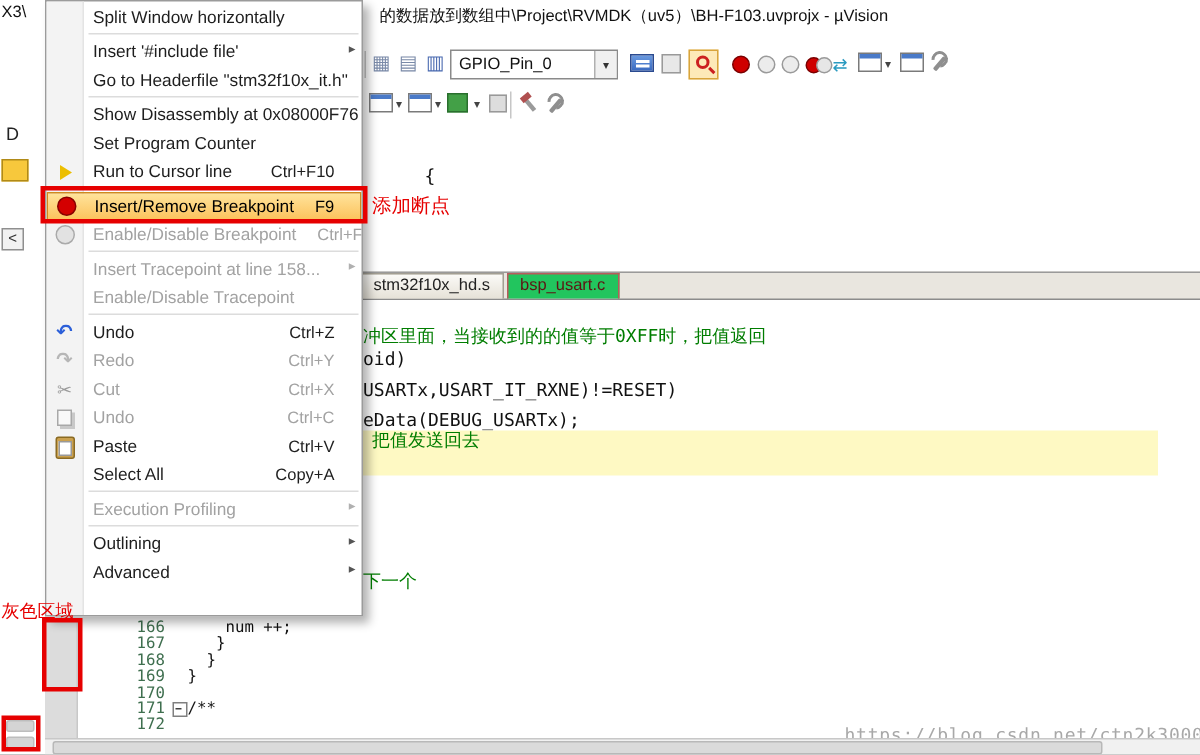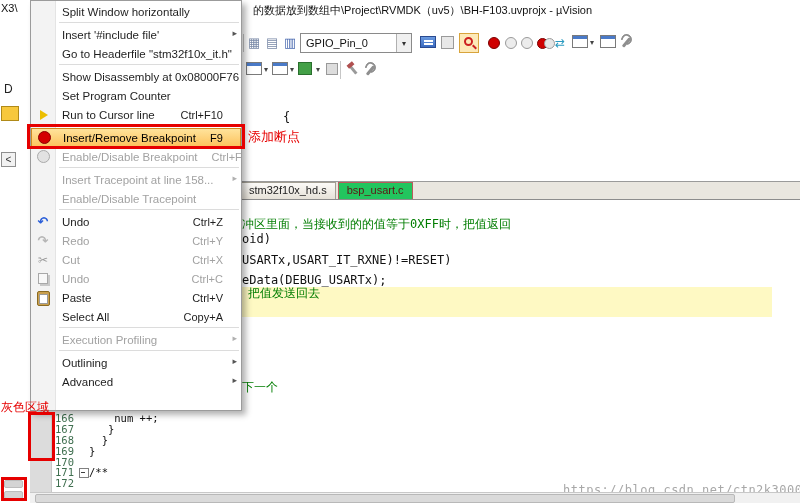--- a/index.html
+++ b/index.html
@@ -47,21 +47,21 @@
 
   
   #tab-bar { left:238px; top:181px; width:562px; height:19px; background:#e9e6df; border-top:1px solid #9a9a9a; border-bottom:1px solid #8c8c8c; display:flex; align-items:flex-start; padding-left:2px; }
   .tab { height:17px; line-height:15px; padding:0 8px; font-size:11px; border:1px solid #a39f93; border-bottom:none; background:linear-gradient(#fbfaf7,#e6e2d8); color:#222; margin-right:2px; white-space:nowrap; }
   .tab.active { background:#22c55e; border-color:#b95b5b; color:#5e1414; }
   #editor-bg { left:30px; top:199px; width:770px; height:293px; background:#fff; }
   #gutter { left:30px; top:413px; width:22px; height:79px; background:#dcdcdc; border-right:1px solid #c8c8c8; }
   #highlight-row { left:238px; top:287px; width:534px; height:30px; background:#fef9c3; }
   .frag { font-family:"DejaVu Sans Mono",monospace; font-size:12px; white-space:nowrap; color:#111; }
   .frag.green { color:#007d00; }
-  #code-lines { left:52px; top:413px; width:740px; }
+  #code-lines { left:52px; top:413px; width:740px;padding-left:36px; }
   .code-row { display:flex; height:10.9px; font-family:"DejaVu Sans Mono",monospace; font-size:10.5px; line-height:10.9px; }
   .code-row .ln { width:26px; text-align:right; padding-right:4px; color:#3f6f4f; }
   .code-row .fold { width:11px; position:relative; }
   .code-row .fold.fold-box::before { content:""; position:absolute; left:1px; top:1px; width:8px; height:8px; border:1px solid #808080; background:#fff; }
   .code-row .fold.fold-box::after { content:""; position:absolute; left:3px; top:5px; width:4px; height:1px; background:#404040; }
   .code-row .src { white-space:pre; color:#111; }
   .code-row .src.comment { color:#007d00; }
 
   
   #context-menu { left:30px; top:0; width:212px; height:411px; background:#ffffff; border:1px solid #9b9b9b; box-shadow:4px 4px 6px rgba(0,0,0,.3); padding-top:1px; overflow:hidden; z-index:50; }

